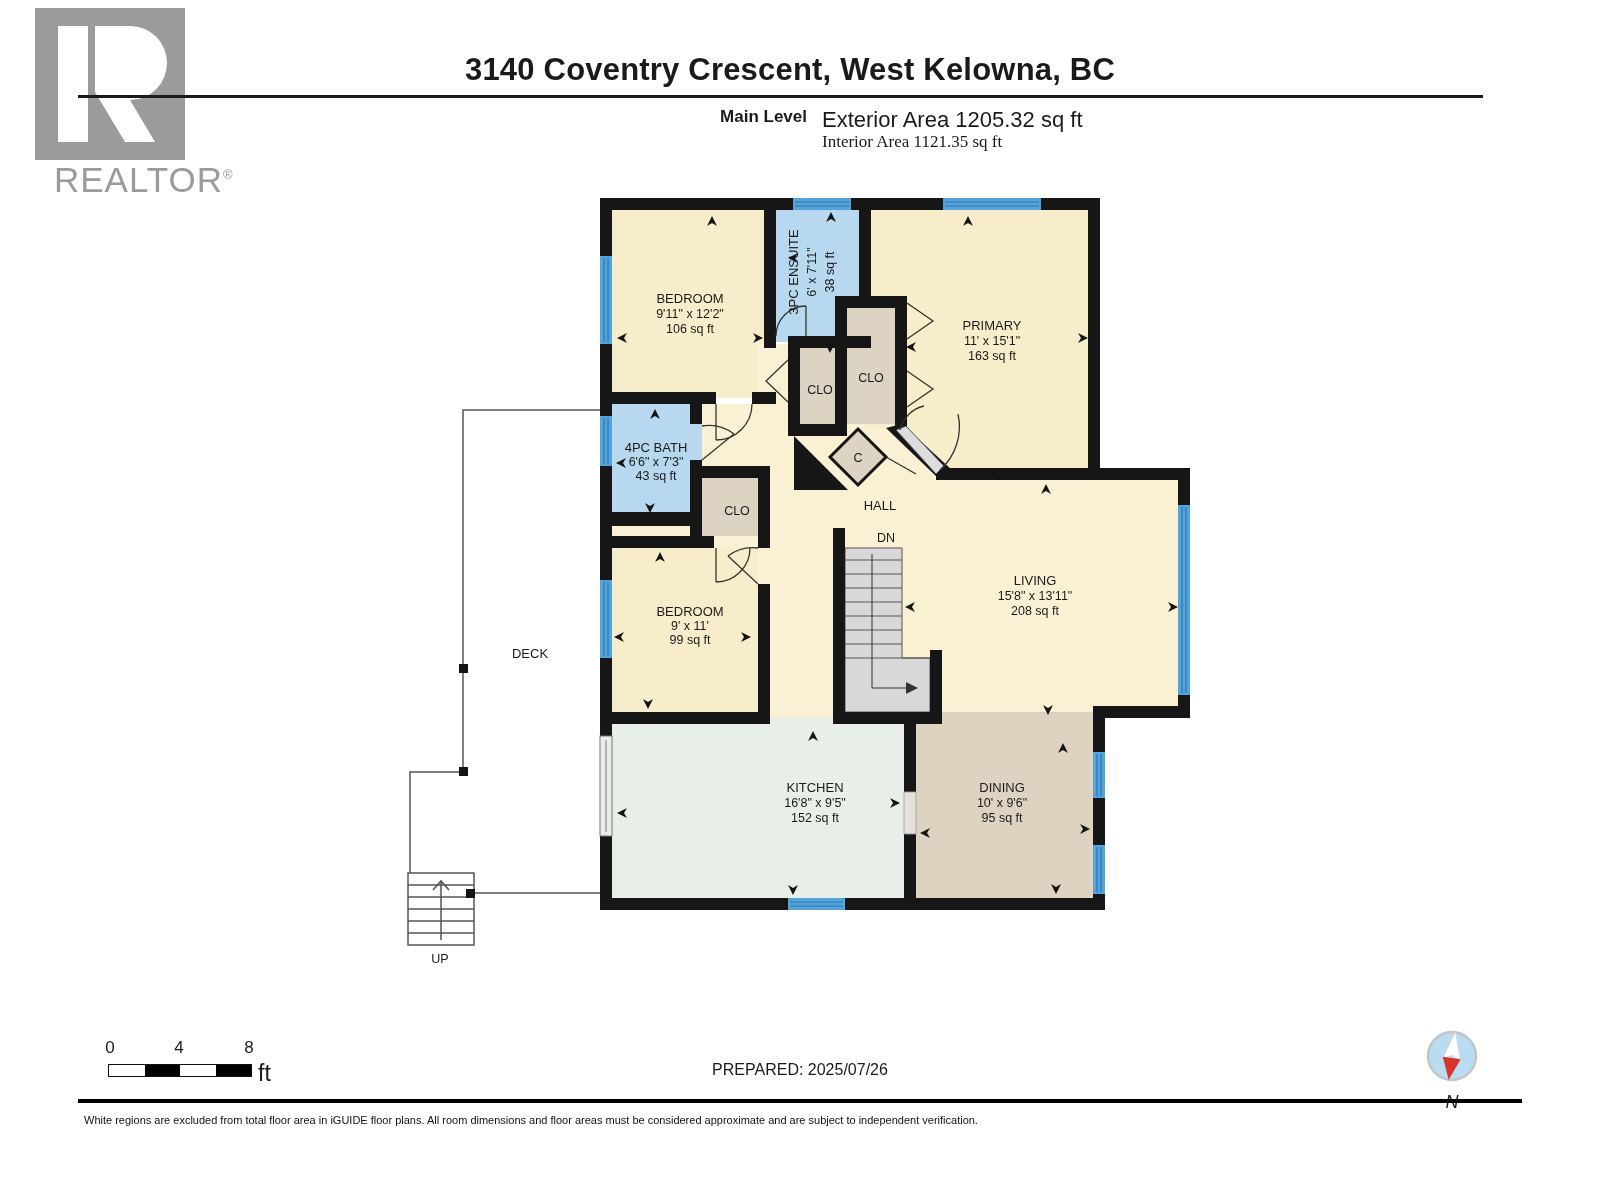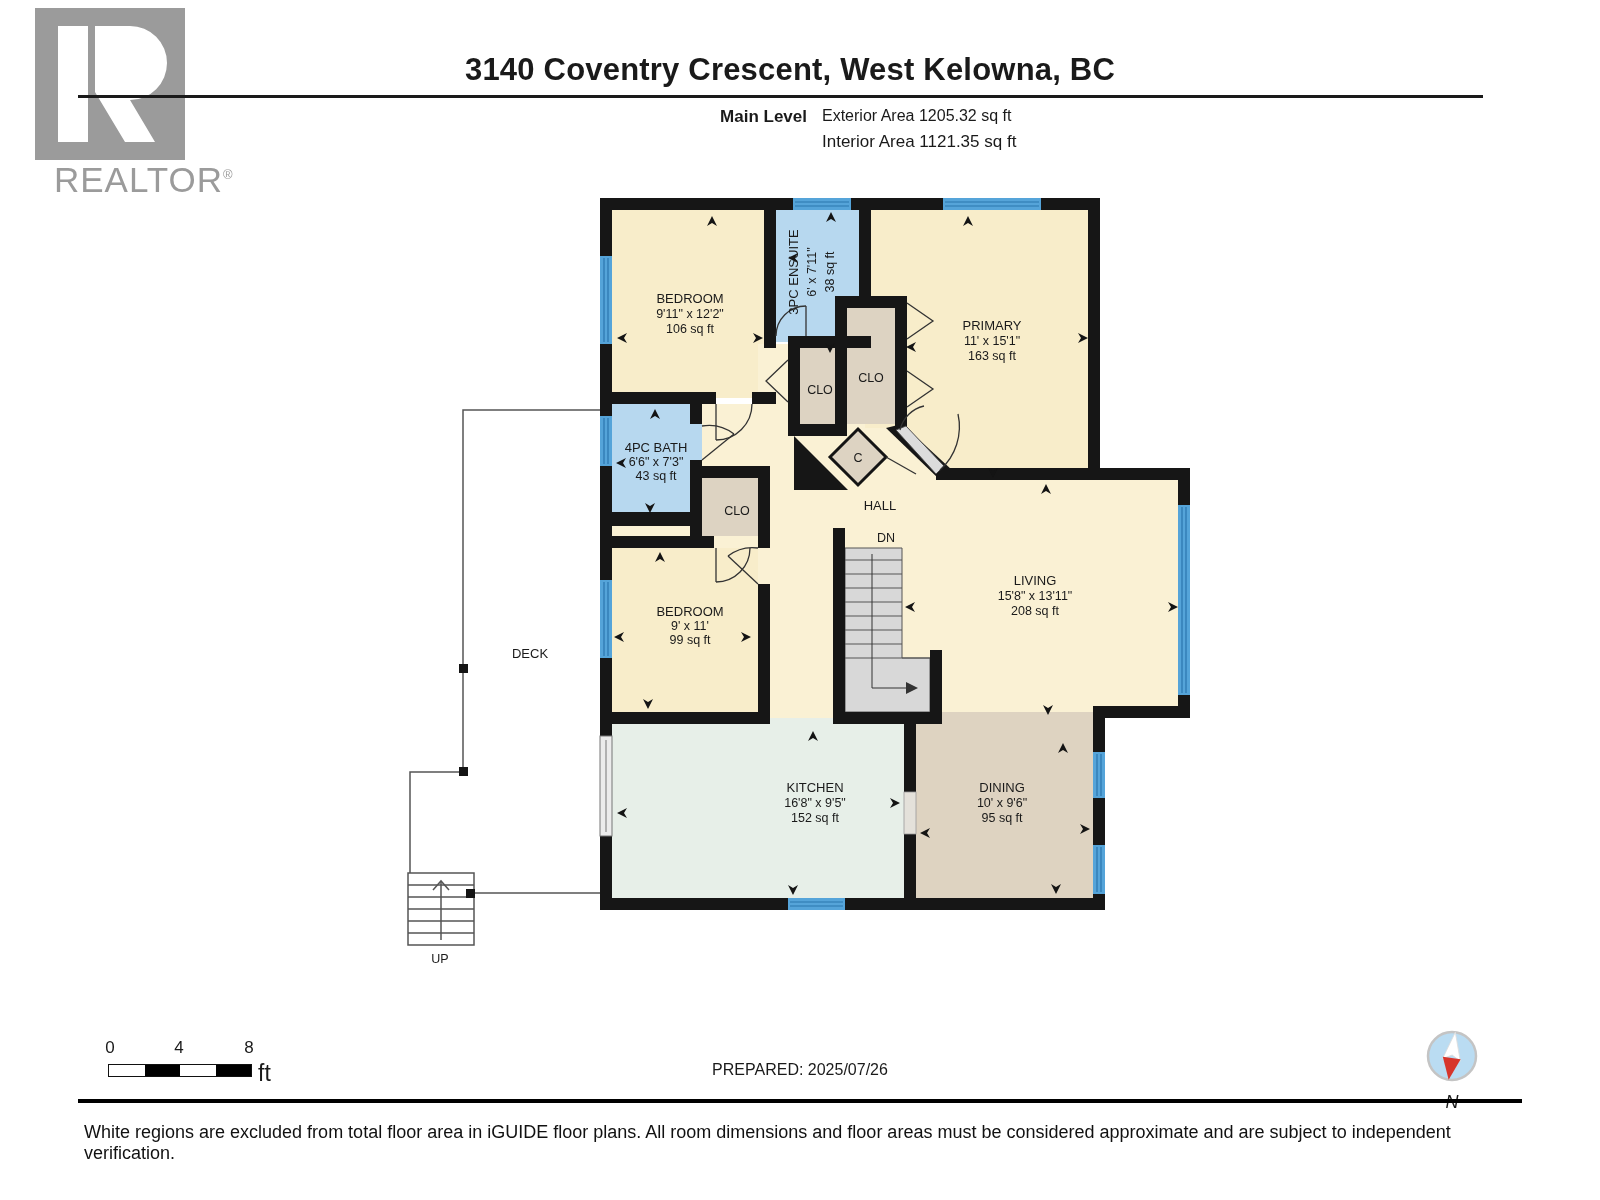--- a/index.html
+++ b/index.html
@@ -3,26 +3,26 @@
 <meta charset="utf-8">
 <style>
   html,body{margin:0;padding:0;background:#ffffff;}
   .page{position:relative;width:1600px;height:1200px;background:#fff;overflow:hidden;
         font-family:"Liberation Sans", sans-serif;color:#1a1a1a;}
   .abs{position:absolute;}
   .title{left:0;top:52px;width:1580px;text-align:center;font-size:31px;font-weight:bold;letter-spacing:.2px;}
   .rule-top{left:78px;top:95px;width:1405px;height:3px;background:#1a1a1a;}
   .rule-bottom{left:78px;top:1099px;width:1444px;height:4px;background:#000;}
   .lvl{left:600px;top:107px;width:207px;text-align:right;font-size:17px;font-weight:bold;}
-  .ext{left:822px;top:107px;font-size:16px;}
-  .int{left:822px;top:132px;font-size:17px;}
+  .ext{left:822px;top:107px;font-size:22px;}
+  .int{left:822px;top:132px;font-size:17px;font-family:Liberation Serif, serif;}
   .logo-text{left:30px;top:160px;font-size:35px;color:#9b9b9b;letter-spacing:1px;margin-left:24px;}
   .logo-text sup{font-size:13px;}
   .prepared{left:600px;top:1049px;width:400px;text-align:center;font-size:16px;font-weight:500;margin-top:12px;}
-  .disclaimer{left:84px;top:1114px;width:1460px;font-size:18px;color:#111;margin-top:8px;}
+  .disclaimer{left:84px;top:1114px;width:1460px;font-size:11px;color:#111;}
   .sb-num{font-size:17px;top:1038px;width:30px;text-align:center;}
   .sb-ft{left:258px;top:1060px;font-size:23px;}
   .scalebar{left:108px;top:1064px;width:142px;height:11px;border:1px solid #111;display:flex;}
   .scalebar div{flex:1 1 auto;}
   .seg-b{background:#000;} .seg-w{background:#fff;}
   svg text{fill:#1a1a1a;}
   .rlabel{font-size:13px;}
   .slabel{font-size:12.5px;}
 </style>
 </head>

